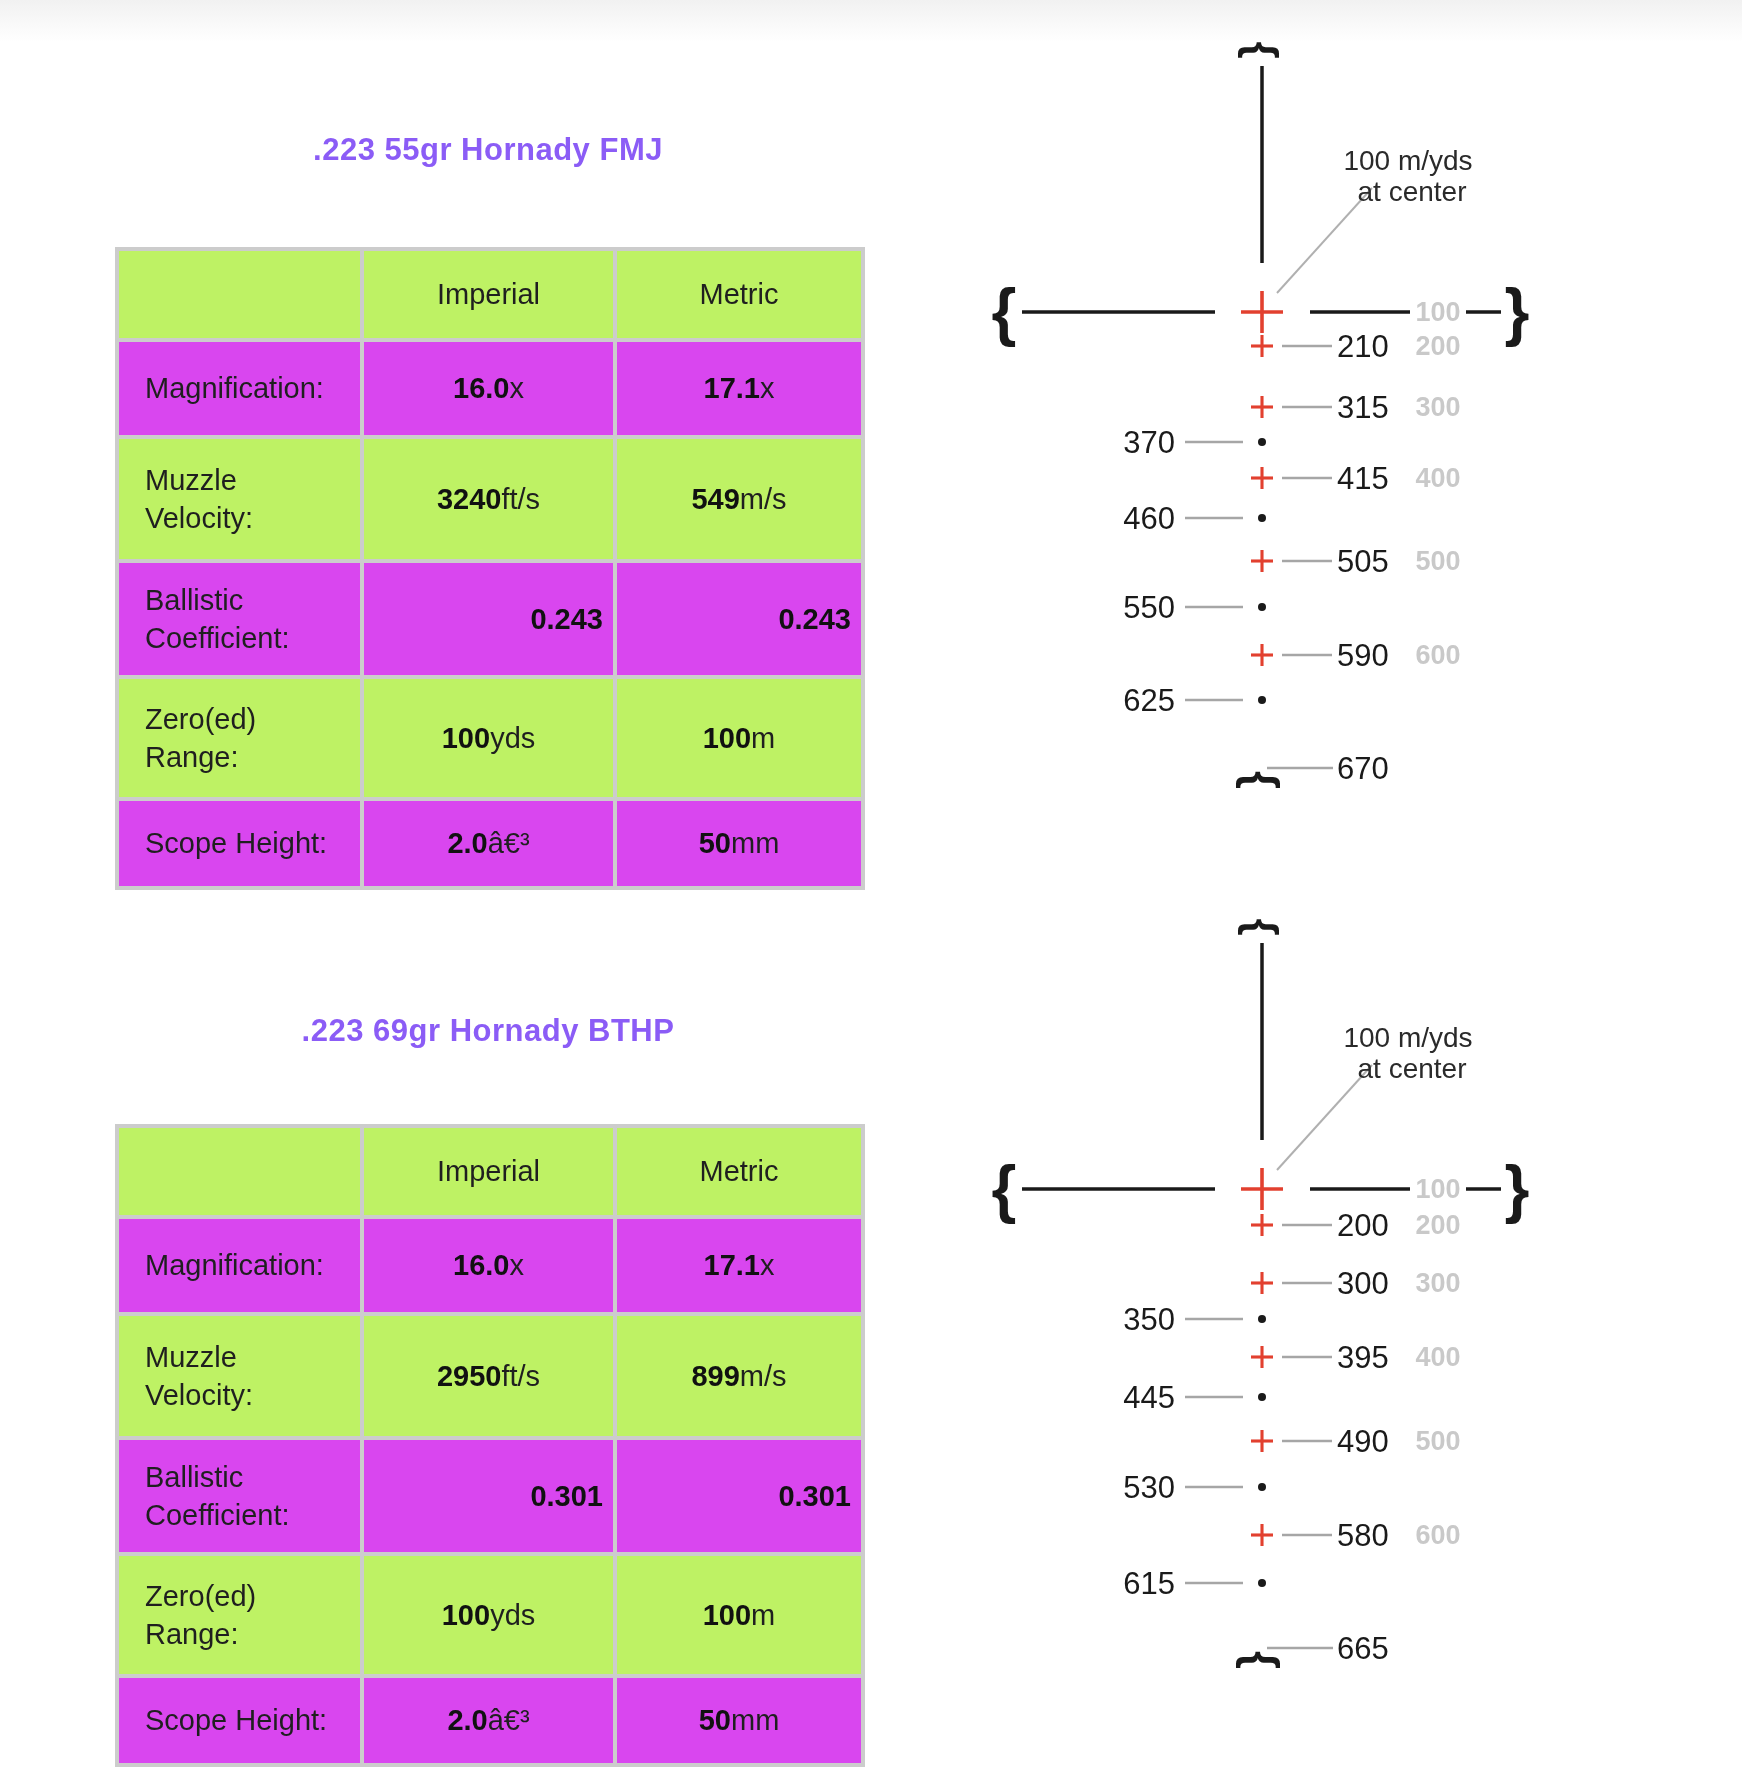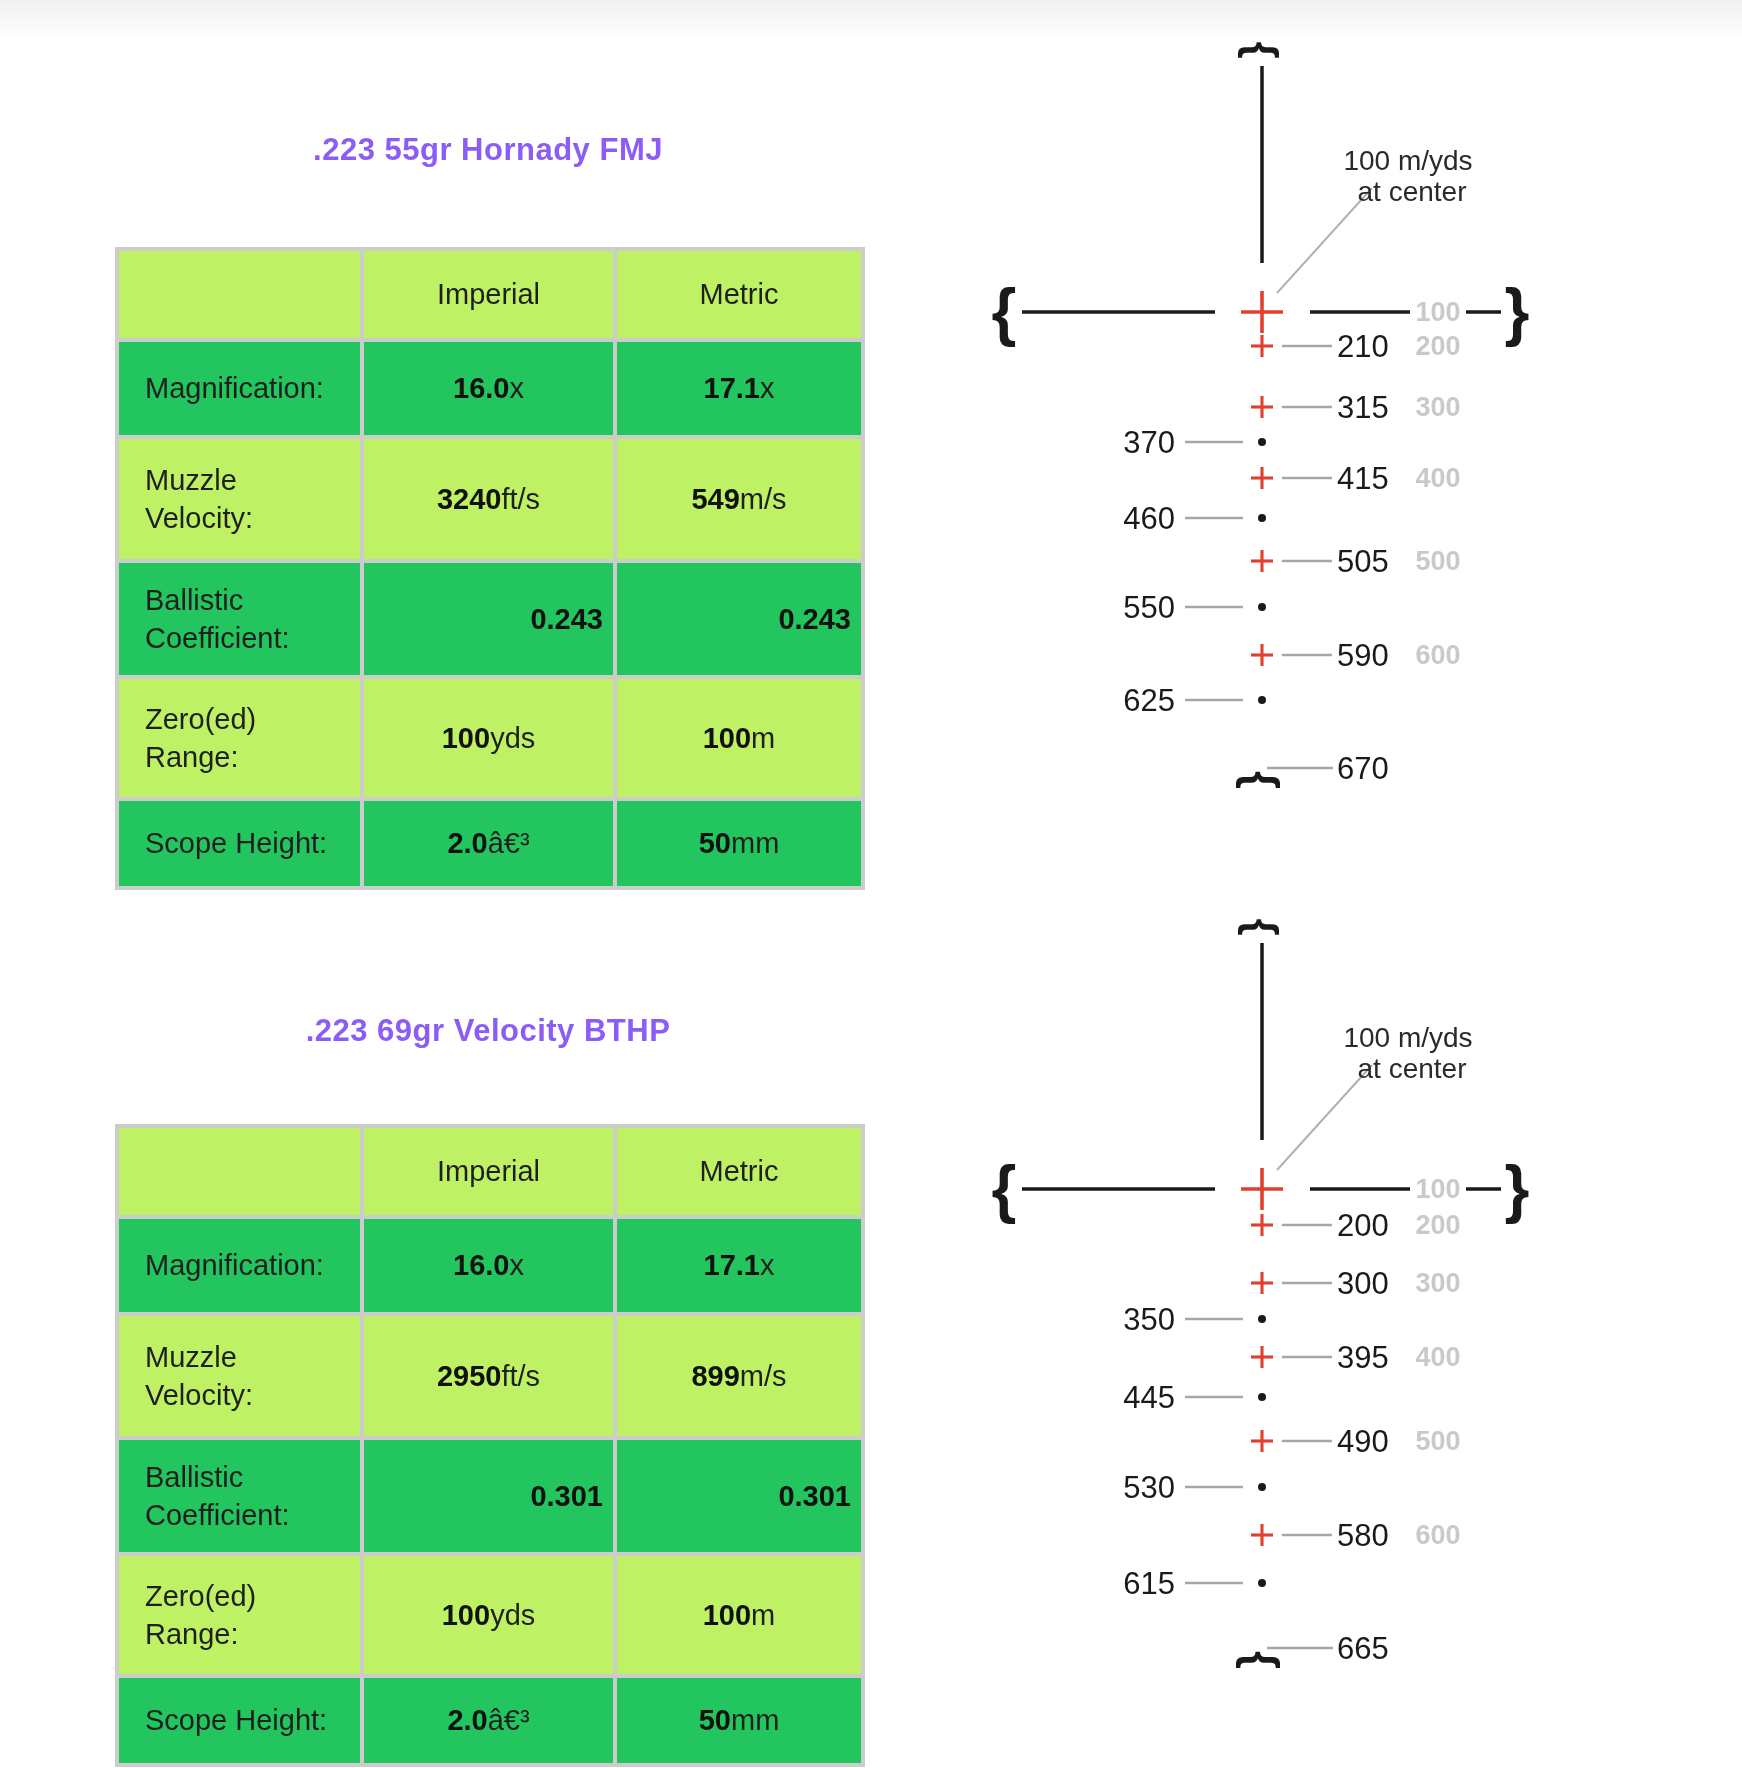--- a/index.html
+++ b/index.html
@@ -13,21 +13,21 @@
   }
   .section-title{
     position:absolute;width:746px;text-align:center;
     font-size:31px;font-weight:bold;letter-spacing:.5px;color:#8b5cf6;
   }
   .btable{
     position:absolute;border-collapse:collapse;table-layout:fixed;width:746px;
     font-size:29px;color:#1f1f1f;
   }
   .btable td{
-    border:4px solid #cccccc;background:#22c55e;
+    border:4px solid #cccccc;background:#d946ef;
     text-align:center;vertical-align:middle;padding:8px 10px;
   }
   .btable td.lbl{text-align:left;padding-left:26px;line-height:1.32;}
   .btable tr.shade td{background:#bef264;}
   .btable .v{font-weight:bold;color:#111;}
   .btable .u{font-weight:normal;color:#1f1f1f;}
   .h1 td{height:71px;}
   .h2 td{height:77px;}
   .h3 td{height:104px;}
   .h4 td{height:96px;text-align:right;}
@@ -132,21 +132,21 @@
       <text x="377" y="635" text-anchor="start" dominant-baseline="central" font-size="31" fill="#1a1a1a">590</text>
       <text x="478" y="635" text-anchor="middle" dominant-baseline="central" font-size="27" font-weight="bold" fill="#c9c9c9">600</text>
       <circle cx="302" cy="680" r="4" fill="#1a1a1a"></circle>
       <line x1="225" y1="680" x2="283" y2="680" stroke="#a6a6a6" stroke-width="2.4"></line>
       <text x="215" y="680" text-anchor="end" dominant-baseline="central" font-size="31" fill="#1a1a1a">625</text>
       <line x1="307" y1="748" x2="373" y2="748" stroke="#a6a6a6" stroke-width="2.4"></line>
       <text x="377" y="748" text-anchor="start" dominant-baseline="central" font-size="31" fill="#1a1a1a">670</text>
       <text transform="translate(302,760) rotate(90)" text-anchor="middle" dominant-baseline="central" font-size="46" font-weight="bold" fill="#1a1a1a">{</text>
     </svg></div>
 
-<div class="section-title" style="left:115px;top:1013px;">.223 69gr Velocity BTHP</div>
+<div class="section-title" style="left:115px;top:1013px;">.223 69gr Hornady BTHP</div>
 
 <table class="btable" style="left:115px;top:1124px;">
   <colgroup>
       <col style="width:245px">
       <col style="width:253px">
       <col style="width:248px">
     </colgroup>
   <tbody>
       <tr class="shade h1">
     <td class="lbl"></td>

